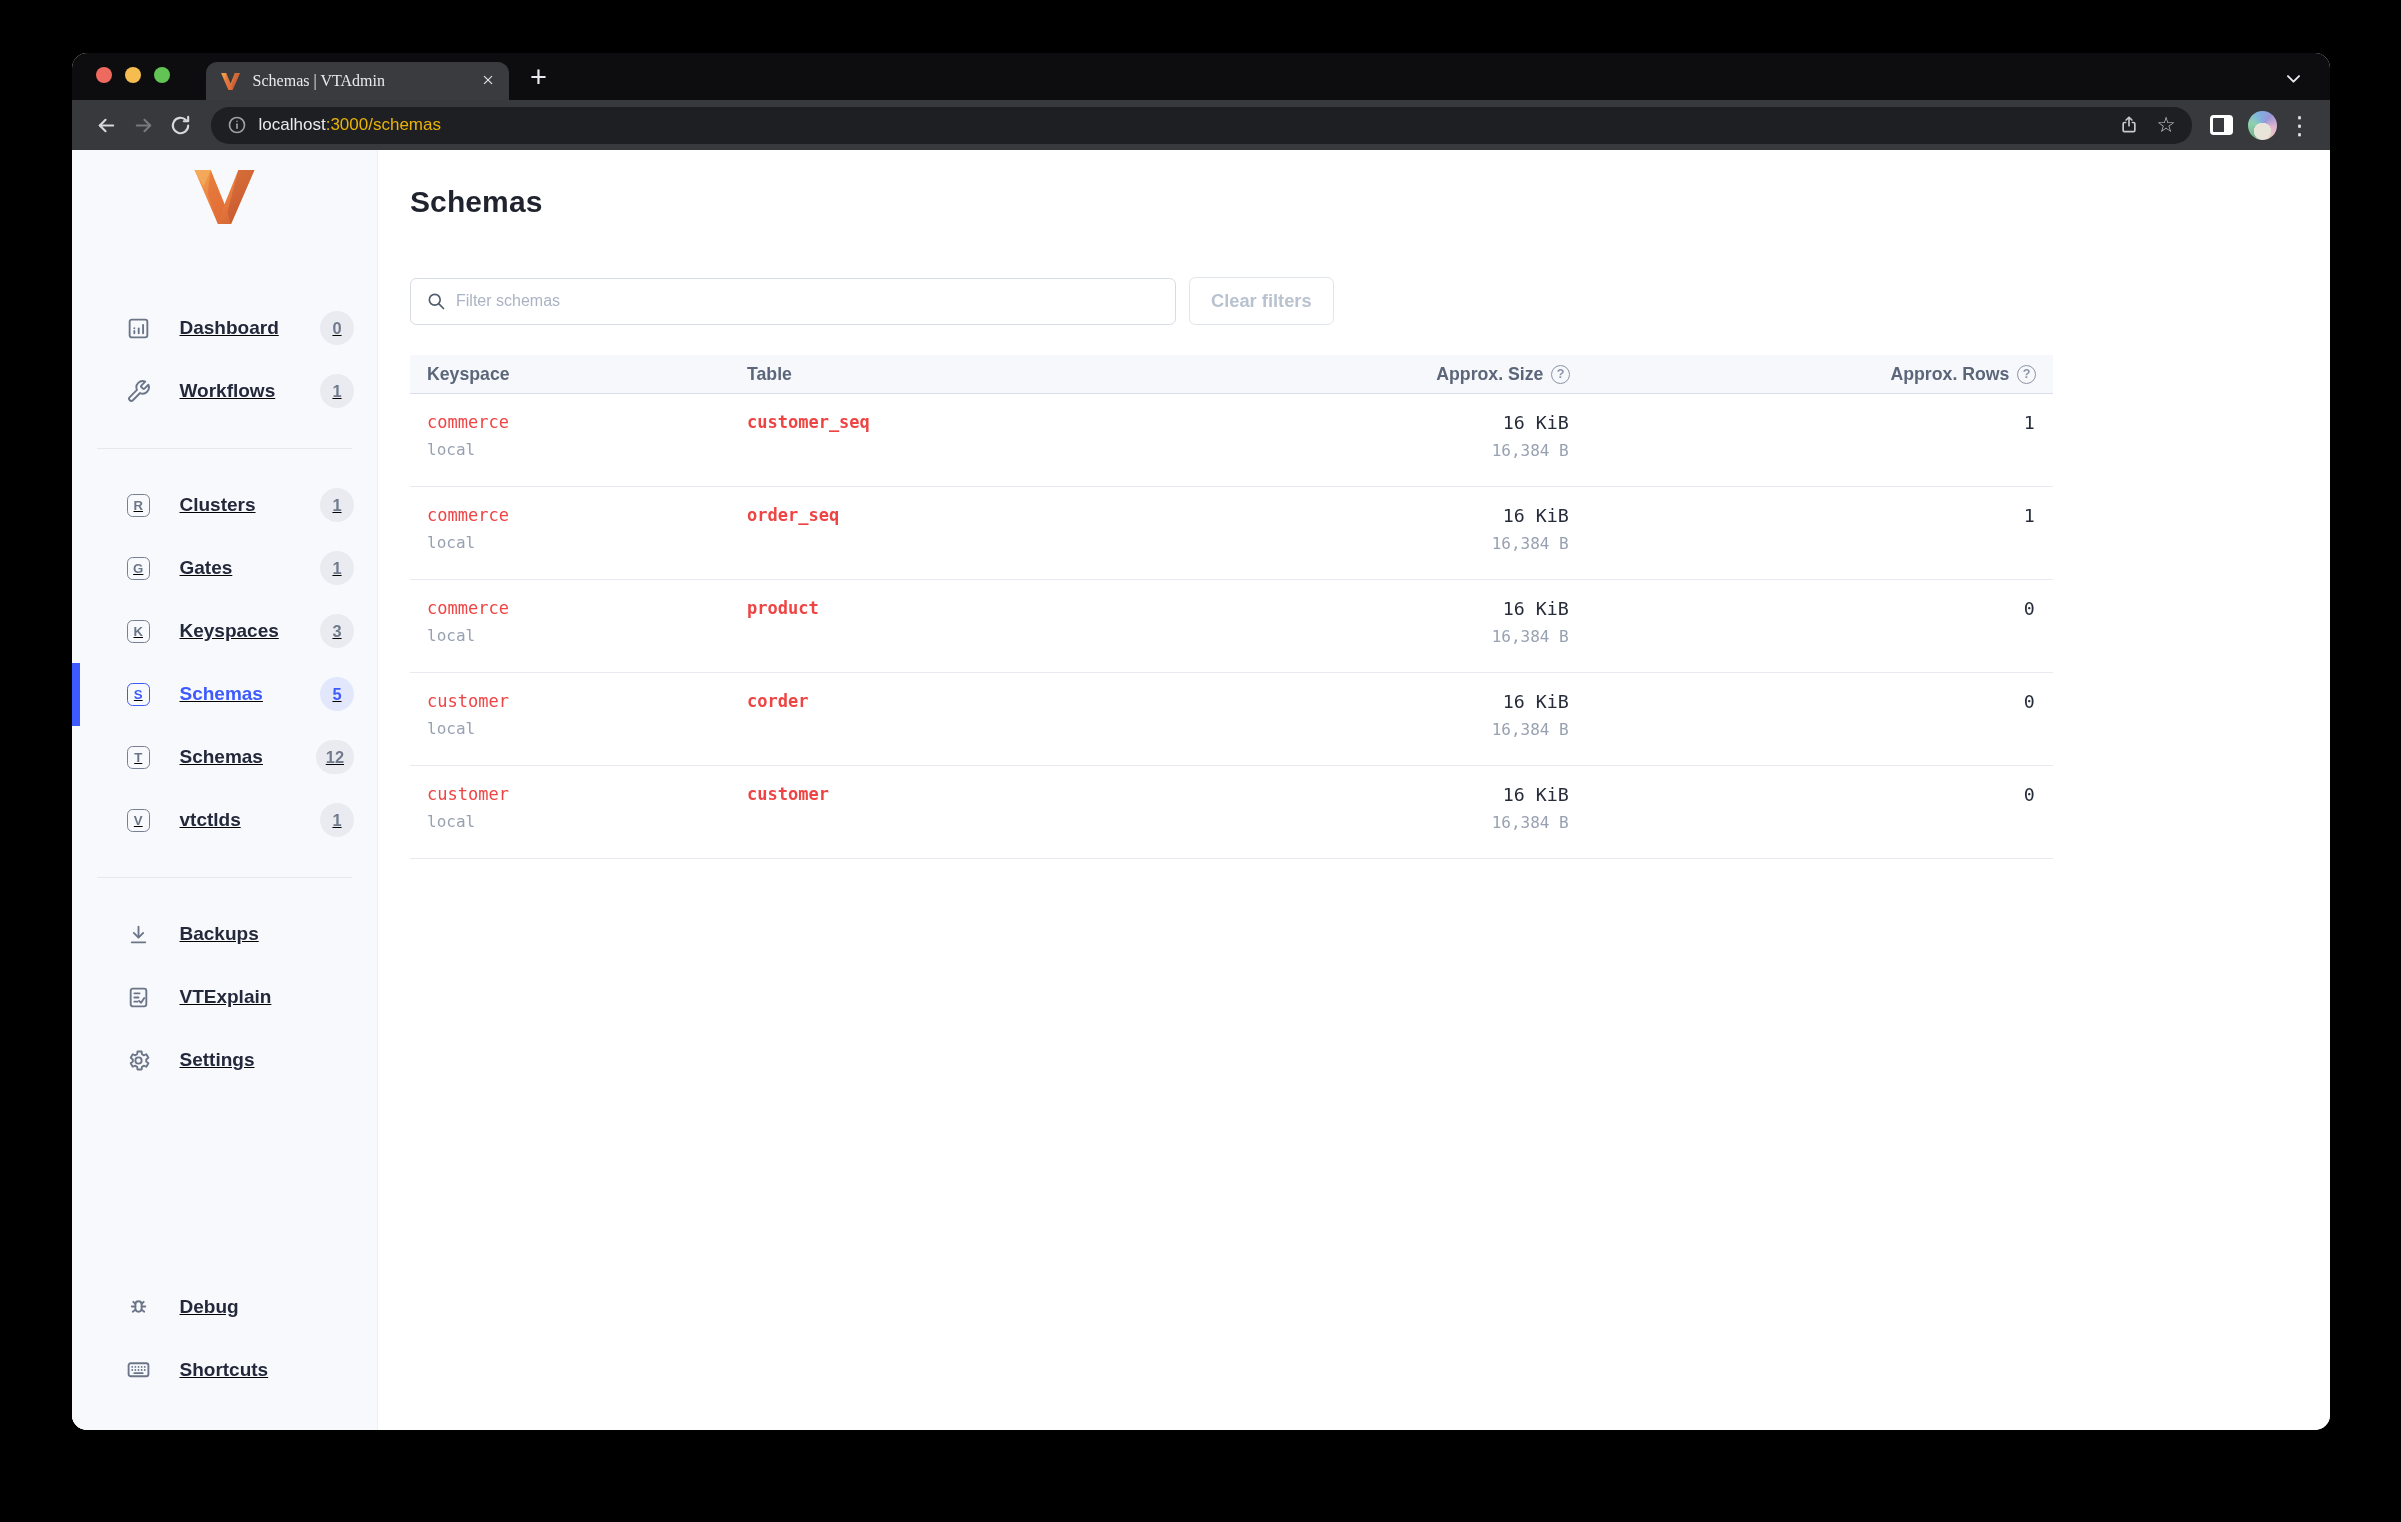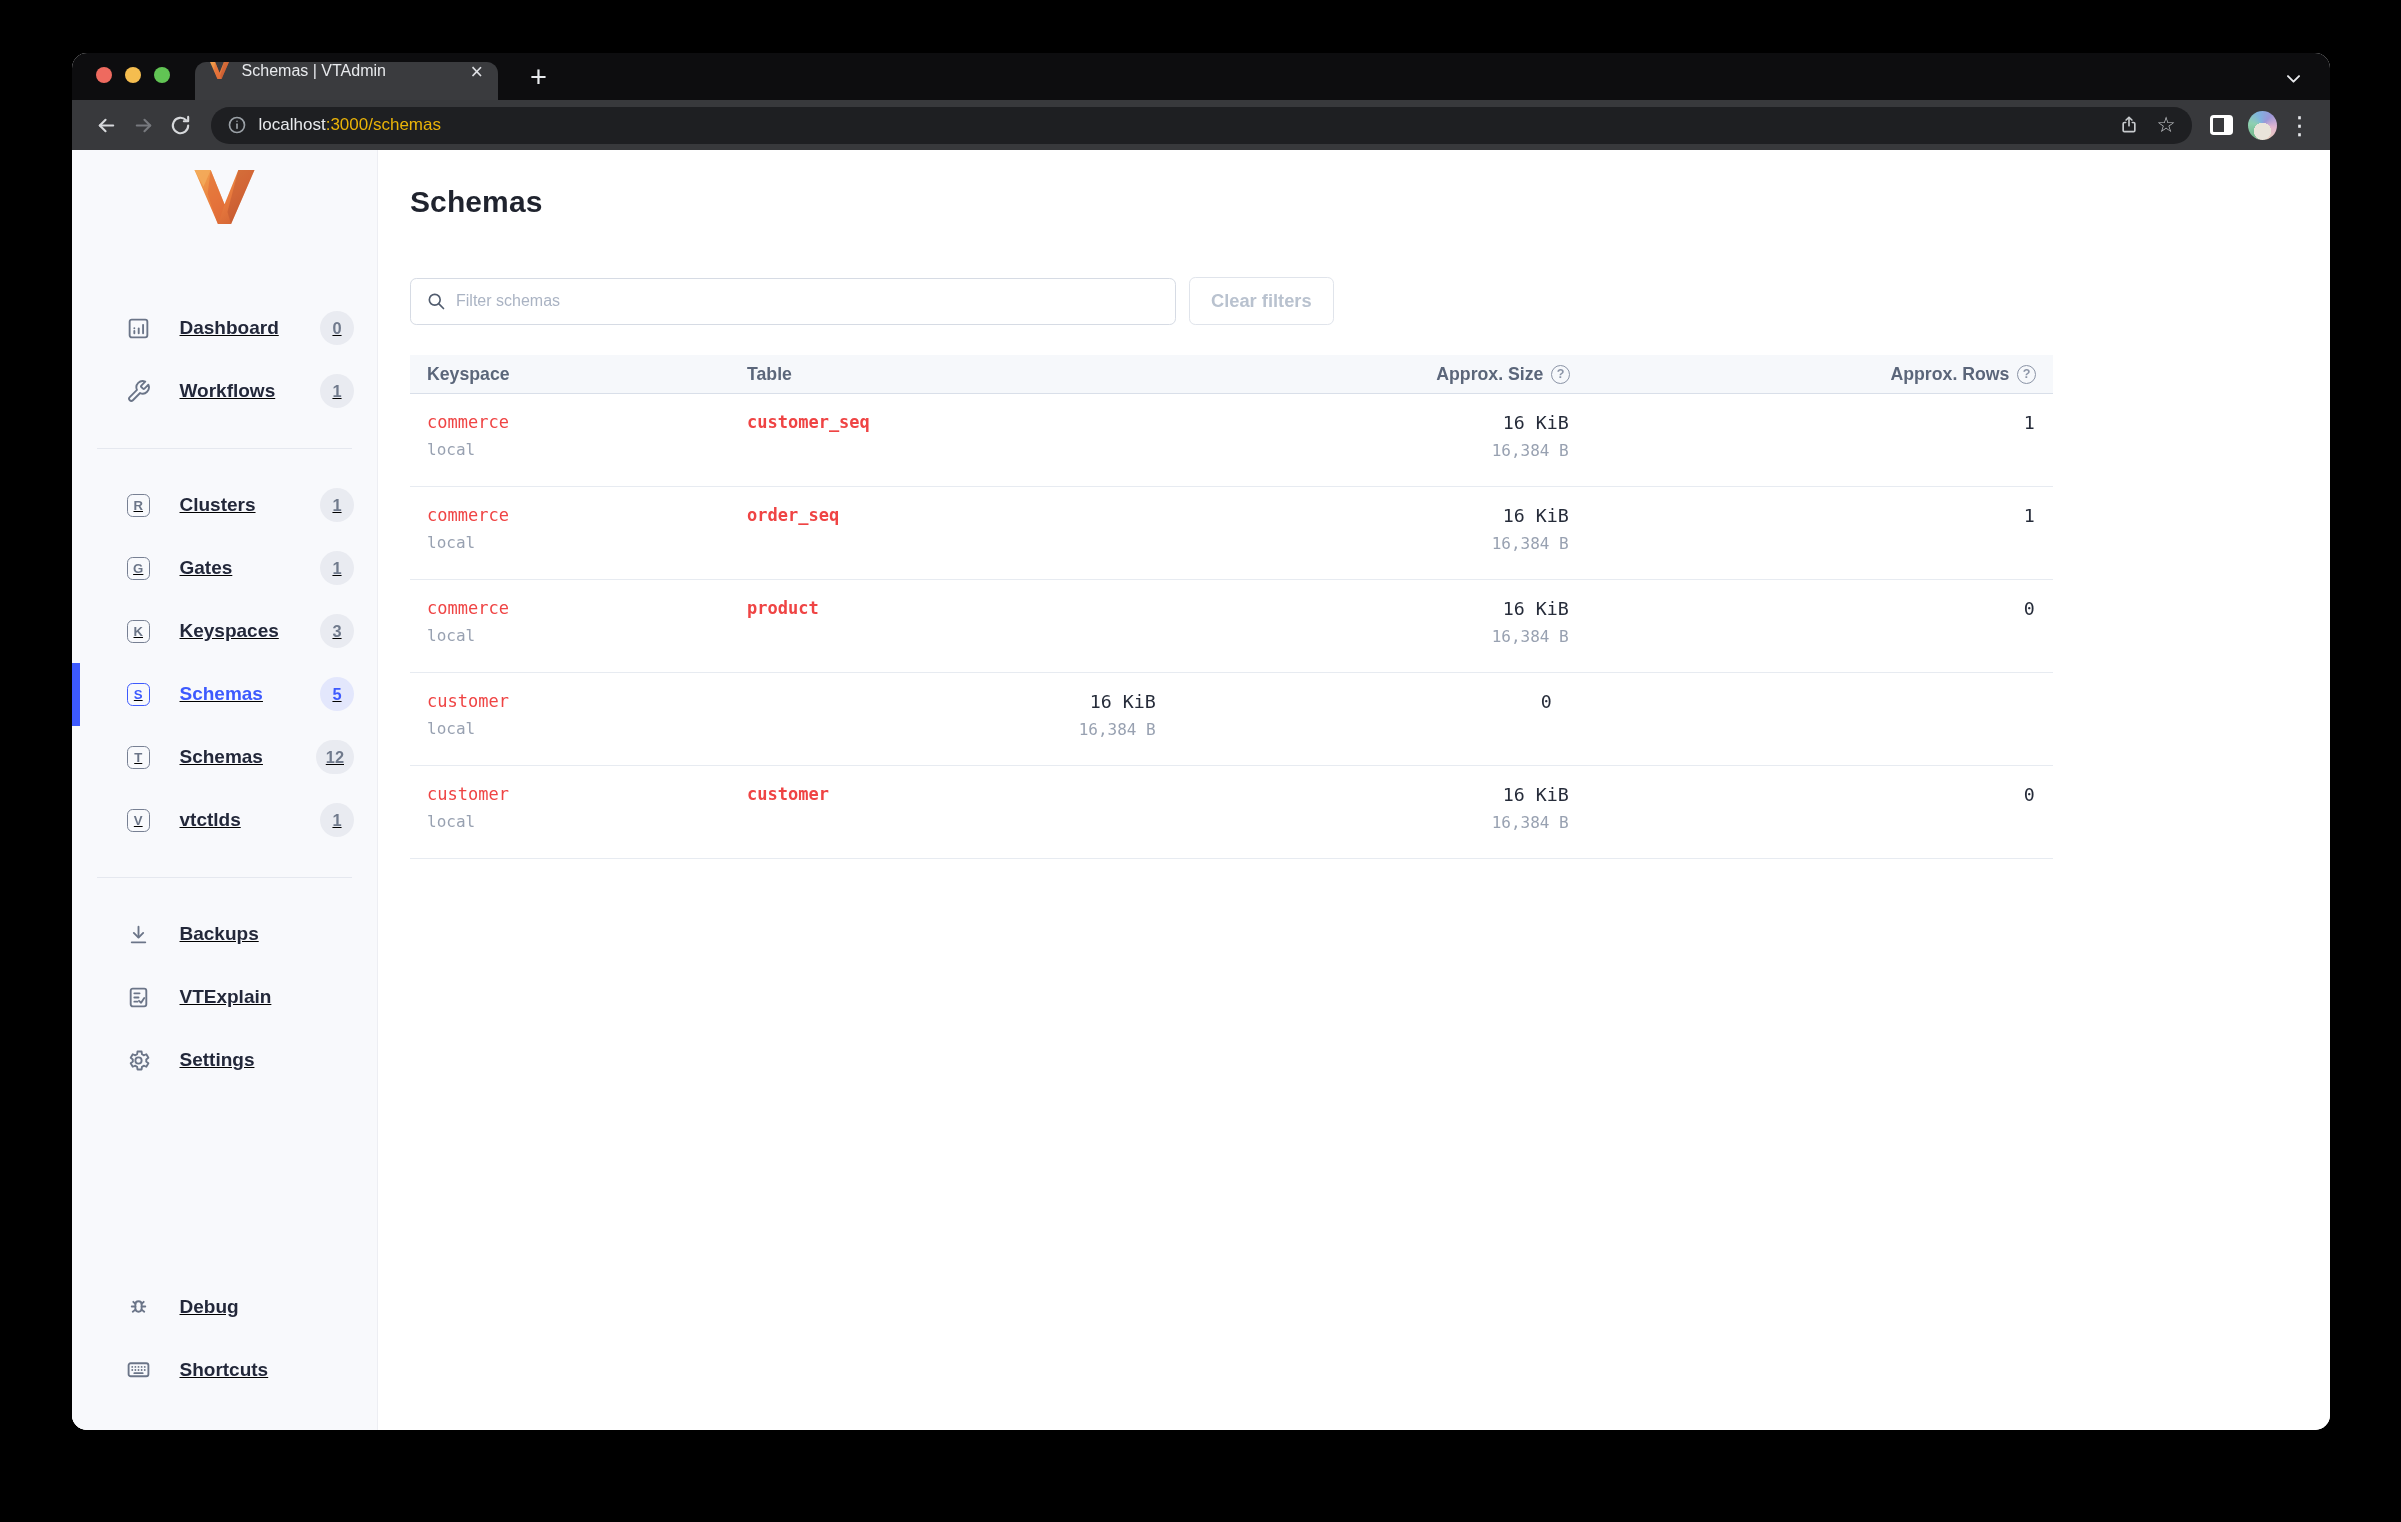--- a/index.html
+++ b/index.html
@@ -6,22 +6,22 @@
   html,body { width: 2401px; height: 1522px; background:#000; font-family:"Liberation Sans", sans-serif; overflow:hidden; }
 
   .window { position:absolute; left:72px; top:53px; width:2258px; height:1377px;
             border-radius:15px; overflow:hidden; background:#fff;
             box-shadow:0 25px 88px rgba(0,0,0,.65); display:flex; flex-direction:column; }
 
   
   .tabstrip { height:47px; background:#0d0d0f; position:relative; flex:none; }
   .traffic { position:absolute; left:24px; top:14px; display:flex; gap:12.6px; }
   .traffic span { width:16.4px; height:16.4px; border-radius:50%; display:block; }
-  .tab { position:absolute; left:123px; bottom:0; width:303px; height:38px;
-         background:#3a3b3e; border-radius:11.4px 11.4px 0 0; display:flex; padding:0 15px; }
+  .tab { position:absolute; left:134px; bottom:0; width:303px; height:38px;
+         background:#3a3b3e; border-radius:11.4px 11.4px 0 0; display:flex; align-items:center; padding:0 15px;font-family:Liberation Serif, serif; }
   .tab-title { color:#e8eaed; font-size:16px; flex:1; margin-left:12.6px; white-space:nowrap; overflow:hidden; }
   .tab-close { color:#dfe1e5; font-size:21.4px; line-height:1; cursor:default; }
   .newtab { position:absolute; left:449px; bottom:5px; color:#e8eaed; font-size:29px; font-weight:300;
             width:35px; height:35px; display:flex; align-items:center; justify-content:center; }
   .tab-chevron { position:absolute; right:23px; bottom:7.6px; width:28px; height:28px;
                  display:flex; align-items:center; justify-content:center; color:#e8eaed; }
 
   
   .vee { display:inline-block; }
 
@@ -400,20 +400,23 @@
     </div>
     <div class="cell-right">
       <div class="rows-val mono">0</div>
     </div>
   </div>
             <div class="trow">
     <div class="cell-first">
       <a class="ks-link mono">customer</a>
       <div class="sub mono">local</div>
     </div>
+    <div>
+      <a class="tbl-link mono">corder</a>
+    </div>
     <div class="cell-right">
       <div class="size-main mono">16 KiB</div>
       <div class="sub mono">16,384 B</div>
     </div>
     <div class="cell-right">
       <div class="rows-val mono">0</div>
     </div>
   </div>
             <div class="trow">
     <div class="cell-first">

